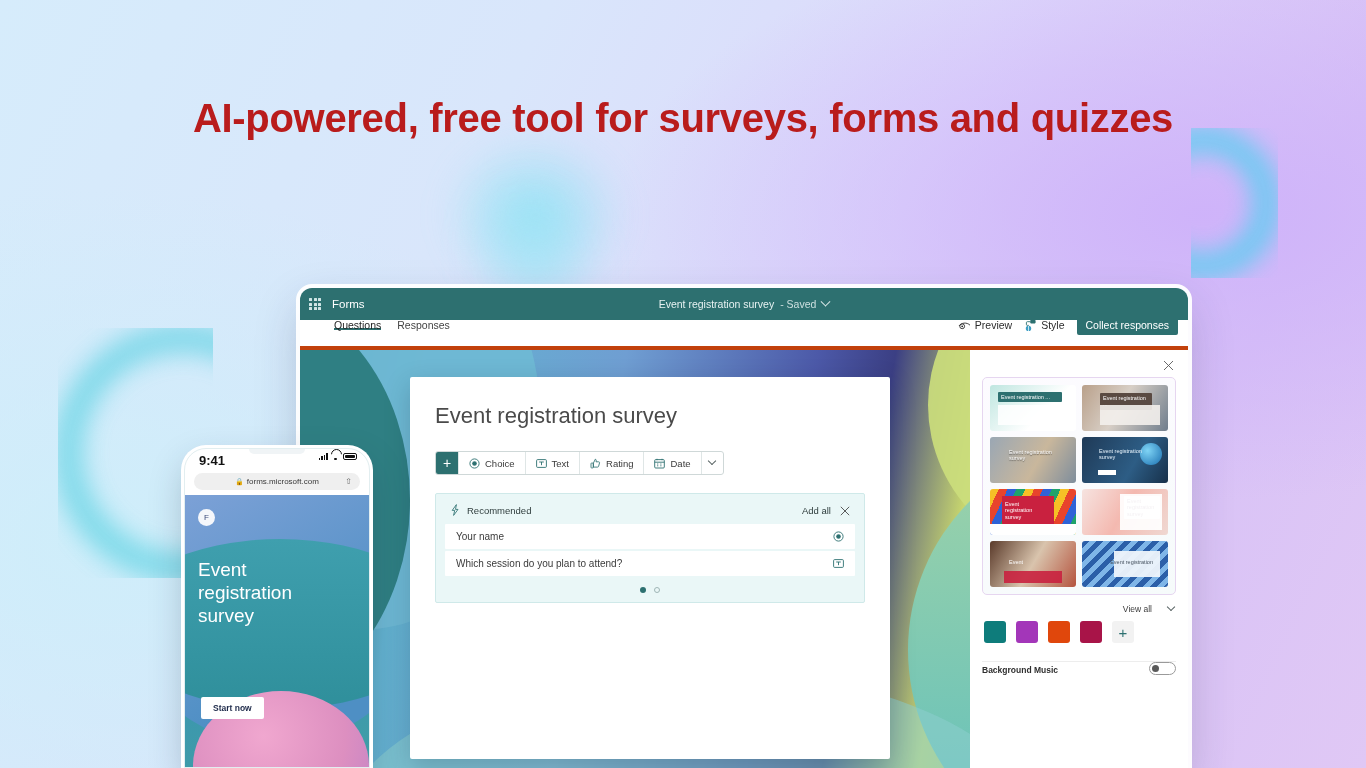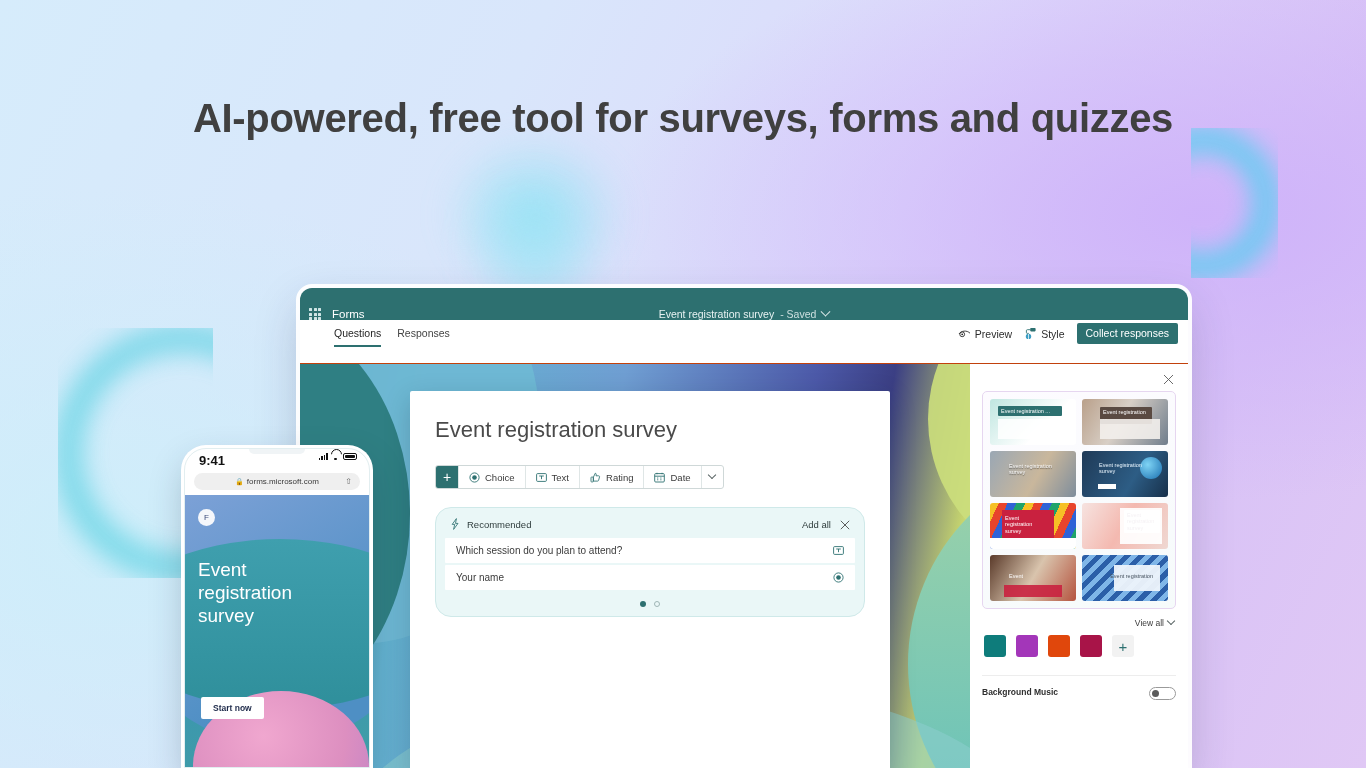--- a/index.html
+++ b/index.html
@@ -51,38 +51,38 @@
   }
 
   
   .headline {
     position: absolute;
     left: 0; right: 0; top: 96px;
     text-align: center;
     font-size: 40px;
     font-weight: bold;
     letter-spacing: -0.3px;
-    color: #404040;
+    color: #b91c1c;
     font-family: "Liberation Sans", sans-serif;
   }
 
   
   .browser {
     position: absolute;
     left: 300px; top: 288px;
     width: 888px; height: 480px;
     border-radius: 12px 12px 0 0;
     background: #fff;
     box-shadow: 0 0 0 4px rgba(255,255,255,.95), 0 18px 46px rgba(40,40,80,.22);
     overflow: hidden;
   }
   .titlebar {
     height: 32px;
     background: #2d7070;
-    display: flex; align-items: flex-end;
+    display: flex; align-items: center;
     position: relative;
     color: #fff;
   }
   .waffle {
     width: 12px; height: 12px;
     margin-left: 9px; margin-right: 11px;
     display: grid;
     grid-template-columns: repeat(3, 1fr);
     grid-template-rows: repeat(3, 1fr);
     gap: 1.5px;
@@ -99,25 +99,25 @@
   .doc-title .sep { opacity: .85; }
   .chev {
     display: inline-block;
     width: 7px; height: 7px;
     border-right: 1.2px solid #dcebeb;
     border-bottom: 1.2px solid #dcebeb;
     transform: rotate(45deg) translate(-2px,-2px);
   }
 
   .cmdbar {
-    height: 44px;
+    height: 30px;
     background: #fff;
     display: flex; align-items: stretch;
     padding: 0 10px 16px 34px;
-    border-bottom: 1px solid #c2410c;
+    border-bottom: 4px solid #c2410c;
   }
   .tabs { display: flex; align-items: center; gap: 16px; }
   .tab {
     font-size: 10.5px; color: #444;
     height: 100%;
     display: flex; align-items: center;
     padding-bottom: 1px;
   }
   .tab.active { color: #1f1f1f; box-shadow: inset 0 -2px 0 #2d7070; font-weight: normal; }
   .cmd-right { margin-left: auto; display: flex; align-items: center; gap: 12px; }
@@ -209,21 +209,21 @@
     border-right: 1.2px solid #4f5b5b;
     border-bottom: 1.2px solid #4f5b5b;
     transform: rotate(45deg) translate(-1.5px,-1.5px);
   }
 
   
   .rec {
     margin-top: 18px;
     background: #eaf7f7;
     border: 1px solid #cfe9e9;
-    border-radius: 16px;
+    border-radius: 2px;
     padding: 8px 9px 9px 9px;
   }
   .rec-head {
     display: flex; align-items: center;
     padding: 2px 5px 8px 5px;
   }
   .rec-title { font-size: 9.5px; color: #2f3d3d; margin-left: 6px; }
   .rec-actions { margin-left: auto; display: flex; align-items: flex-end; gap: 9px; }
   .add-all { font-size: 9.5px; color: #2f3d3d; }
   .rec-row {
@@ -295,33 +295,32 @@
   .t6 .lbl { right: 8px; top: 7px; color: #6a3b63; width: 36px; background: #fff; }
   .t6::after{content:"";position:absolute;right:6px;top:5px;width:42px;height:36px;background:#fff;opacity:.92;}
   .t7 { background: linear-gradient(120deg,#5a3a2a,#d9c4ad 50%,#b5543f); }
   .t7::after{content:"";position:absolute;left:14px;bottom:4px;right:14px;height:12px;background:#c9213f;opacity:.9;}
   .t8 { background: repeating-linear-gradient(135deg,#2b5fa8 0 5px,#7fb6e8 5px 10px); }
   .t8::after{content:"";position:absolute;right:8px;top:10px;width:46px;height:26px;background:#eef4fb;opacity:.95;}
   .thumb.t7 .lbl, .thumb.t8 .lbl { z-index: 3; }
   .t8 .lbl { right: 12px; top: 16px; color: #46525f; }
   .t7 .lbl { left: 16px; top: 16px; color: #fff; }
 
-  .viewall { display:flex; justify-content:flex-end; align-items:center; gap:4px; padding: 9px 2px 7px 0; font-size: 8.5px; color:#3c3c3c; }
+  .viewall { display:flex; justify-content:flex-end; align-items:center; gap:16px; padding: 9px 2px 7px 0; font-size: 8.5px; color:#3c3c3c; }
   .swatches { display:flex; align-items:center; gap:10px; padding: 0 2px; }
   .sw { width: 22px; height: 22px; border-radius: 3px; }
   .sw-add {
     width: 22px; height: 22px; border-radius: 3px;
     background: #f2f2f2; color: #2d7070;
     display:flex; align-items:center; justify-content:center; font-size: 15px; line-height:1;
   }
   .bgmusic {
     margin-top: 18px;
     border-top: 1px solid #ededed;
-    padding-top: 11px;
-    display: flex; align-items: flex-start;
+    display: flex; align-items: flex-end;
   }
   .bgm-label { font-size: 8.5px; color: #2f2f2f; font-weight: bold; }
   .toggle {
     margin-left: auto;
     width: 27px; height: 13px; border-radius: 7px;
     background: #fff; border: 1px solid #9a9a9a;
     position: relative;
   }
   .toggle i { position:absolute; left: 2px; top: 2px; width: 7px; height: 7px; border-radius: 50%; background: #5a5a5a; }
 
@@ -540,34 +539,34 @@
             <span class="add-all">Add all</span>
             <span>
               <svg width="10" height="10" viewBox="0 0 10 10">
                   <path d="M0.8 0.8 L9.2 9.2 M9.2 0.8 L0.8 9.2" stroke="#4a4a4a" stroke-width="0.9"></path>
                 </svg>
             </span>
           </div>
         </div>
 
         <div class="rec-row">
+          <span class="rec-q">Your name</span>
+          <span class="rec-icon">
+            <svg width="11" height="11" viewBox="0 0 11 11">
+                <circle cx="5.5" cy="5.5" r="4.6" fill="none" stroke="#2d7070" stroke-width="0.9"></circle>
+                <circle cx="5.5" cy="5.5" r="2.3" fill="#2d7070"></circle>
+              </svg>
+          </span>
+        </div>
+        <div class="rec-row">
           <span class="rec-q">Which session do you plan to attend?</span>
           <span class="rec-icon">
             <svg width="11" height="11" viewBox="0 0 11 11">
                 <rect x="0.6" y="1.6" width="9.8" height="7.8" rx="1" fill="none" stroke="#2d7070" stroke-width="0.9"></rect>
                 <path d="M3.2 4 h4.6 M5.5 4 v3.2" stroke="#2d7070" stroke-width="0.9"></path>
-              </svg>
-          </span>
-        </div>
-        <div class="rec-row">
-          <span class="rec-q">Your name</span>
-          <span class="rec-icon">
-            <svg width="11" height="11" viewBox="0 0 11 11">
-                <circle cx="5.5" cy="5.5" r="4.6" fill="none" stroke="#2d7070" stroke-width="0.9"></circle>
-                <circle cx="5.5" cy="5.5" r="2.3" fill="#2d7070"></circle>
               </svg>
           </span>
         </div>
 
         <div class="dots">
           <span class="dot"></span>
           <span class="dot off"></span>
         </div>
       </div>
     </div>

